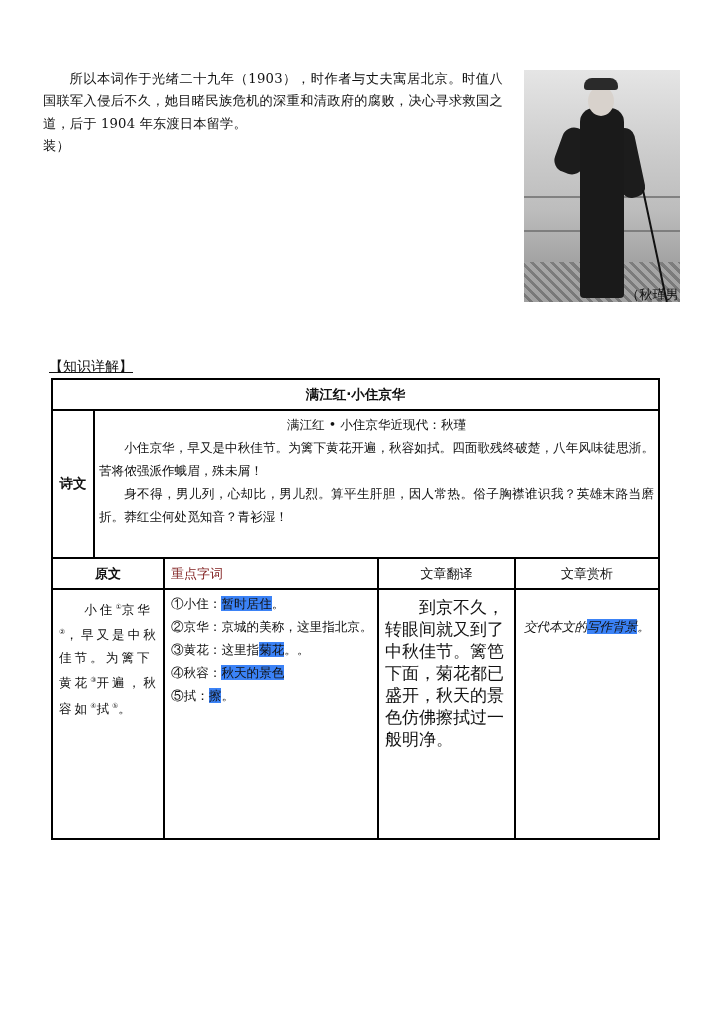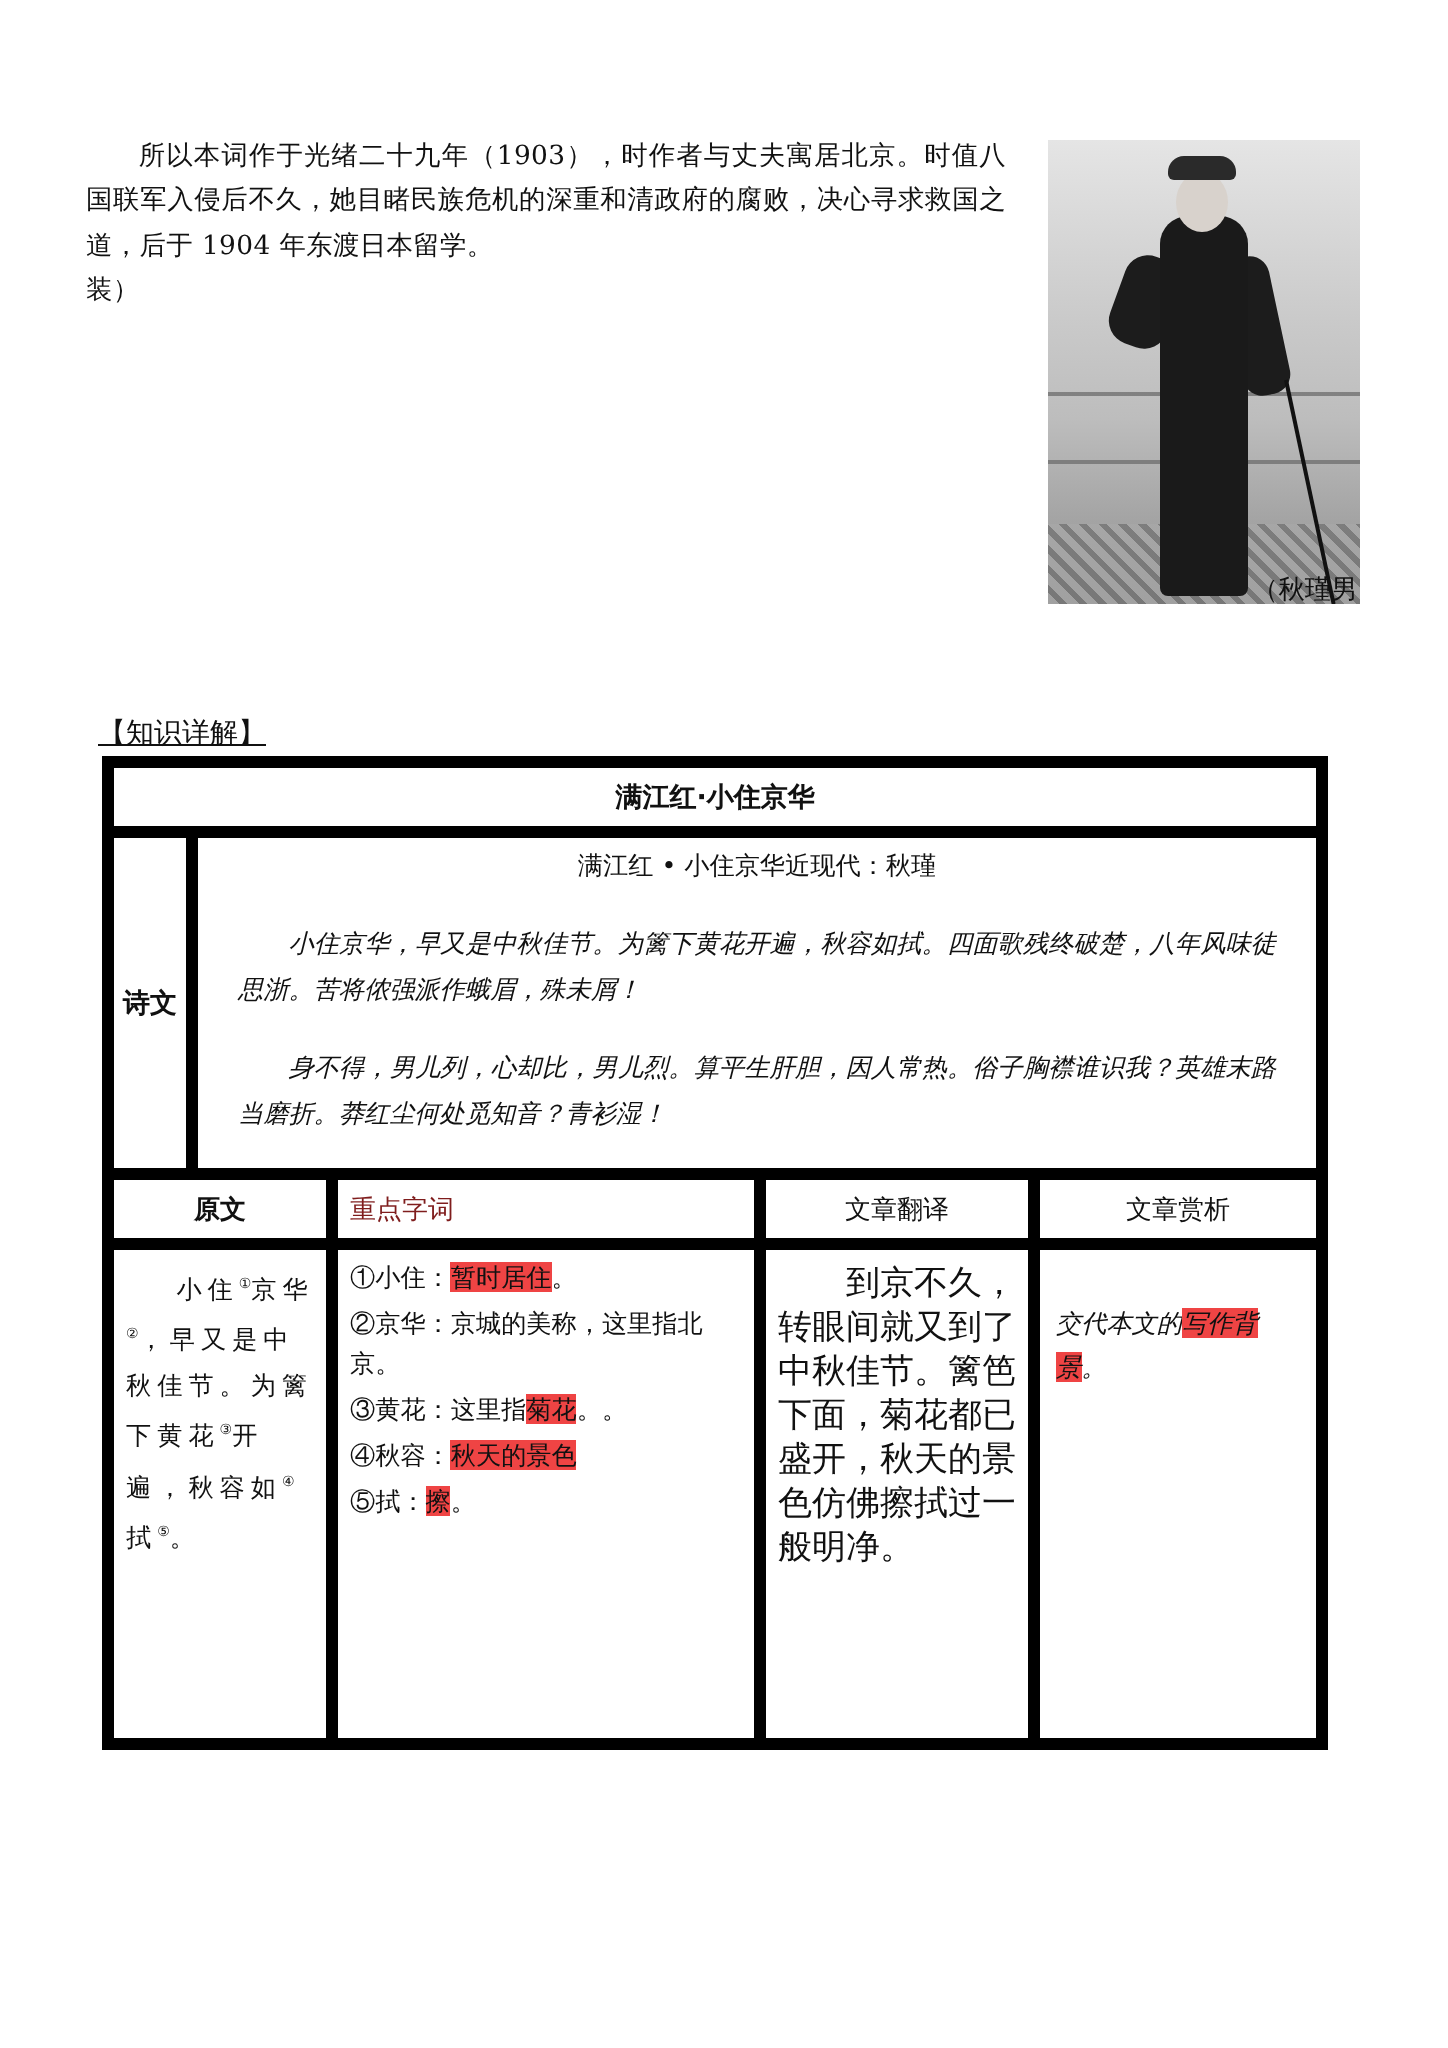--- a/index.html
+++ b/index.html
@@ -26,38 +26,38 @@
                  background:#d8d2cc; border-radius:50%; }
   .photo .hat { position:absolute; left:60px; top:8px; width:34px; height:12px;
                 background:#2a2a2a; border-radius:8px 8px 3px 3px; }
   .photo .cane { position:absolute; left:118px; top:120px; width:2px; height:116px;
                  background:#111; transform:rotate(-12deg); transform-origin:top; }
   .caption { position: absolute; left: 626px; top: 286px; font-size: 13.2px; }
   .section-label { position: absolute; left: 49px; top: 358px; font-size: 14px; text-decoration: underline; }
 
   table.main { position: absolute; left: 51px; top: 378px; width: 607px;
                border-collapse: collapse; table-layout: fixed; }
-  table.main td { border: 6px solid #000000; vertical-align: top; padding: 0; }
+  table.main td { border: 2px solid #000000; vertical-align: top; padding: 0; }
   .title-cell { height: 29px; text-align: center; vertical-align: middle !important;
                 font-family: "DejaVu Sans","Liberation Sans",sans-serif; font-weight: bold; font-size: 13.5px; }
   .poem-label { vertical-align: middle !important; text-align: center;
                 font-family: "DejaVu Sans","Liberation Sans",sans-serif; font-weight: bold; font-size: 13.5px; margin-left: 24px; }
   .poem-cell { height: 144px; font-size: 12.6px; line-height: 23px; padding: 2px 4px 0 4px !important; }
   .poem-cell .ptitle { text-align: center; }
-  .poem-cell p { margin: 16px; text-indent: 2em; text-align: justify; font-style: italic; }
+  .poem-cell p { margin: 0; text-indent: 2em; text-align: justify; }
   .hdr { height: 29px; vertical-align: middle !important; font-size: 13px;
          font-family: "DejaVu Sans","Liberation Sans",sans-serif; }
   .hdr.center { text-align: center; }
   .hdr.bold { font-weight: bold; }
   .hdr.left { padding-left: 6px !important; color: #7f1d1d; }
   .orig { font-size: 12.6px; line-height: 23px; padding: 6px 4px 0 6px !important; letter-spacing: 3px; }
   .orig sup { font-size: 7px; letter-spacing: 0; }
   .notes { font-size: 12.6px; line-height: 20px; padding: 4px 4px 4px 6px !important; }
   .notes .n { margin-bottom: 3px; }
-  .hl { background: #ef4444; }
+  .hl { background: #3b82f6; }
   .trans { font-family: "DejaVu Sans","Liberation Sans",sans-serif; font-size: 17px;
            line-height: 22px; padding: 6px 6px 0 6px !important; }
   .trans span.ind { display:inline-block; width: 2em; }
   .appr { font-family: "DejaVu Sans","Liberation Sans",sans-serif; font-size: 12.6px;
           line-height: 22px; padding: 26px 6px 0 8px !important; font-style: italic; }
 </style>
 </head>
 <body>
 
 <div class="intro">

